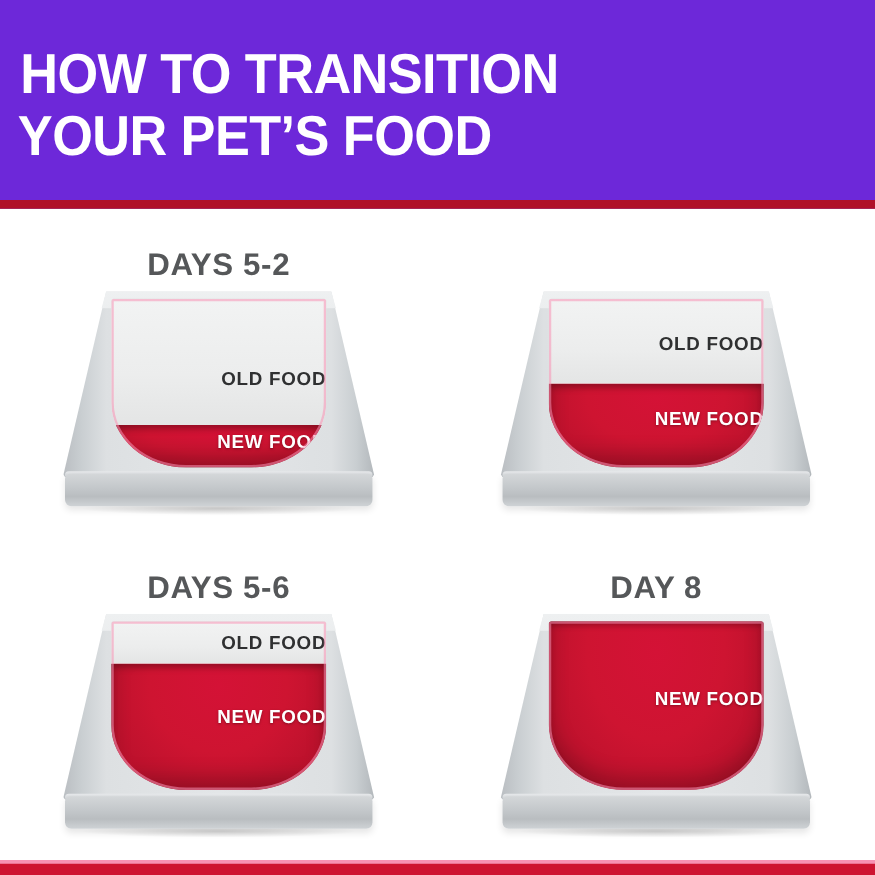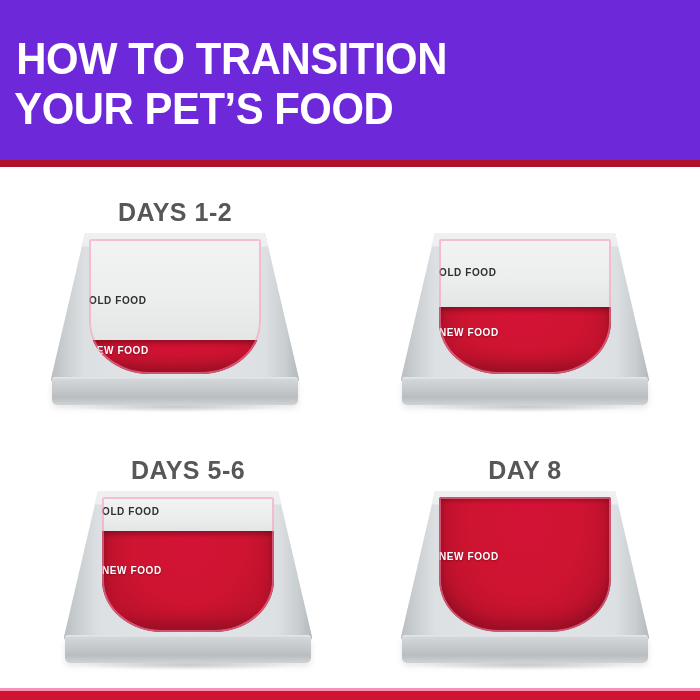--- a/index.html
+++ b/index.html
@@ -50,21 +50,21 @@
   
   .grid{
     position:absolute;left:0;top:167px;width:700px;height:521px;
   }
   .panel{
     position:absolute;width:350px;height:260px;
     box-sizing:border-box;
   }
   .panel.p0{left:0;top:4px;}
   .panel.p1{left:350px;top:4px;}
-  .panel.p2{left:0;top:262px;margin-left:13px;}
+  .panel.p2{left:0;top:262px;}
   .panel.p3{left:350px;top:262px;}
 
   .panel-title{
     position:absolute;top:27px;left:0;width:350px;
     text-align:center;
     color:#555759;
     font-size:25px;
     font-weight:bold;
     letter-spacing:0.5px;
     font-family:"Liberation Sans", sans-serif;
@@ -130,23 +130,23 @@
   }
   .cavity-glow{
     position:absolute;left:0;top:0;width:100%;height:100%;
     border-radius:2px 2px 60px 60px / 2px 2px 52px 52px;
     box-shadow:inset 0 0 0 2px rgba(247,145,180,0.55);
     pointer-events:none;
   }
 
   .label{
     position:absolute;left:0;width:100%;
-    text-align:left;
+    text-align:right;
     font-weight:bold;
-    font-size:10px;
+    font-size:15px;
     letter-spacing:0.6px;
     font-family:"Liberation Sans", sans-serif;
   }
   .label.old{color:#2f3031;}
   .label.new{color:#ffffff;text-shadow:0 1px 2px rgba(0,0,0,0.35);}
 
   .ground-shadow{
     position:absolute;left:16px;bottom:-7px;width:218px;height:10px;
     background:radial-gradient(ellipse at 50% 50%, rgba(0,0,0,0.16) 0%, rgba(0,0,0,0) 72%);
     border-radius:50%;
@@ -159,21 +159,21 @@
 
   <div class="header">
     <div class="title-line l1">HOW TO TRANSITION</div>
     <div class="title-line l2">YOUR PET’S FOOD</div>
     <div class="header-underline"></div>
   </div>
 
   <div class="grid">
 
     <div class="panel p0">
-      <div class="panel-title">DAYS 1-2</div>
+      <div class="panel-title">DAYS 5-2</div>
       <div class="bowl-wrap">
         <div class="ground-shadow"></div>
         <div class="stand"></div>
         <div class="stand-rim"></div>
         <div class="cavity">
           <div class="old-food" style="height: 75%; display: block;">
             <div class="label old" style="top: 55%;">OLD FOOD</div>
           </div>
           <div class="new-food" style="height: 25%; display: block;">
             <div class="label new" style="top: 14%;">NEW FOOD</div>

